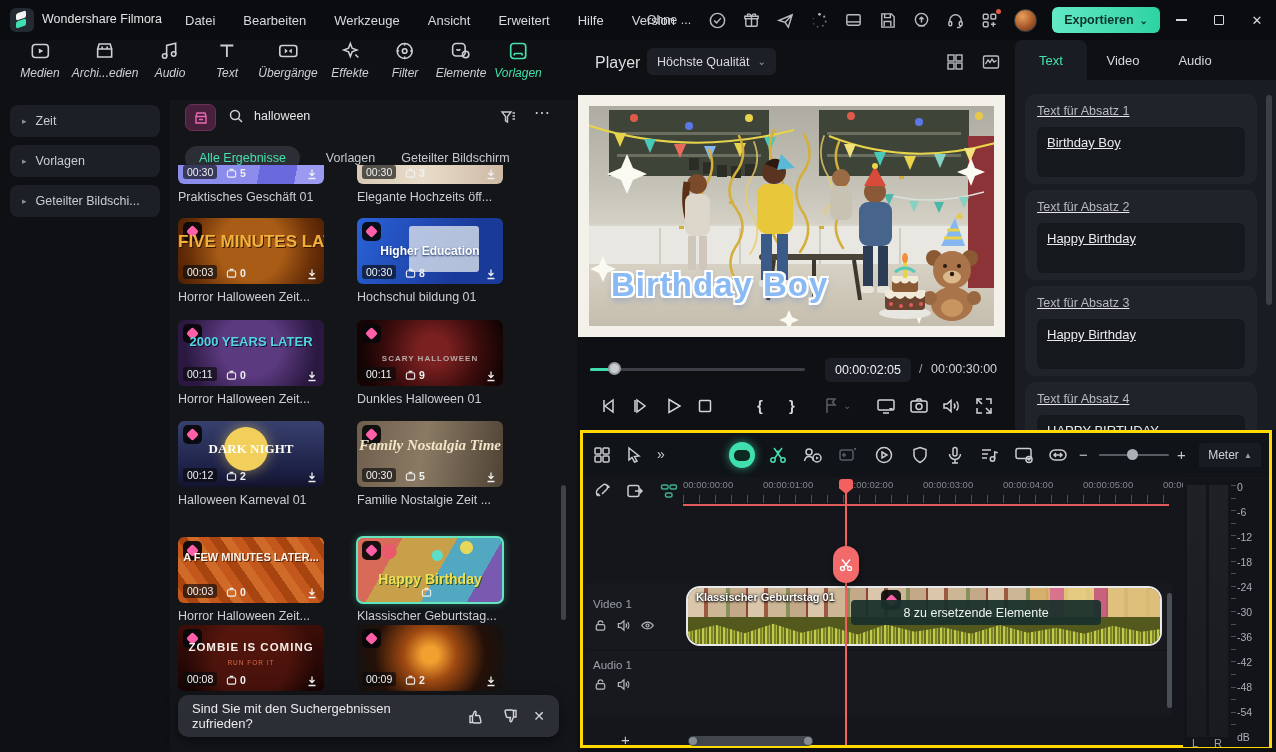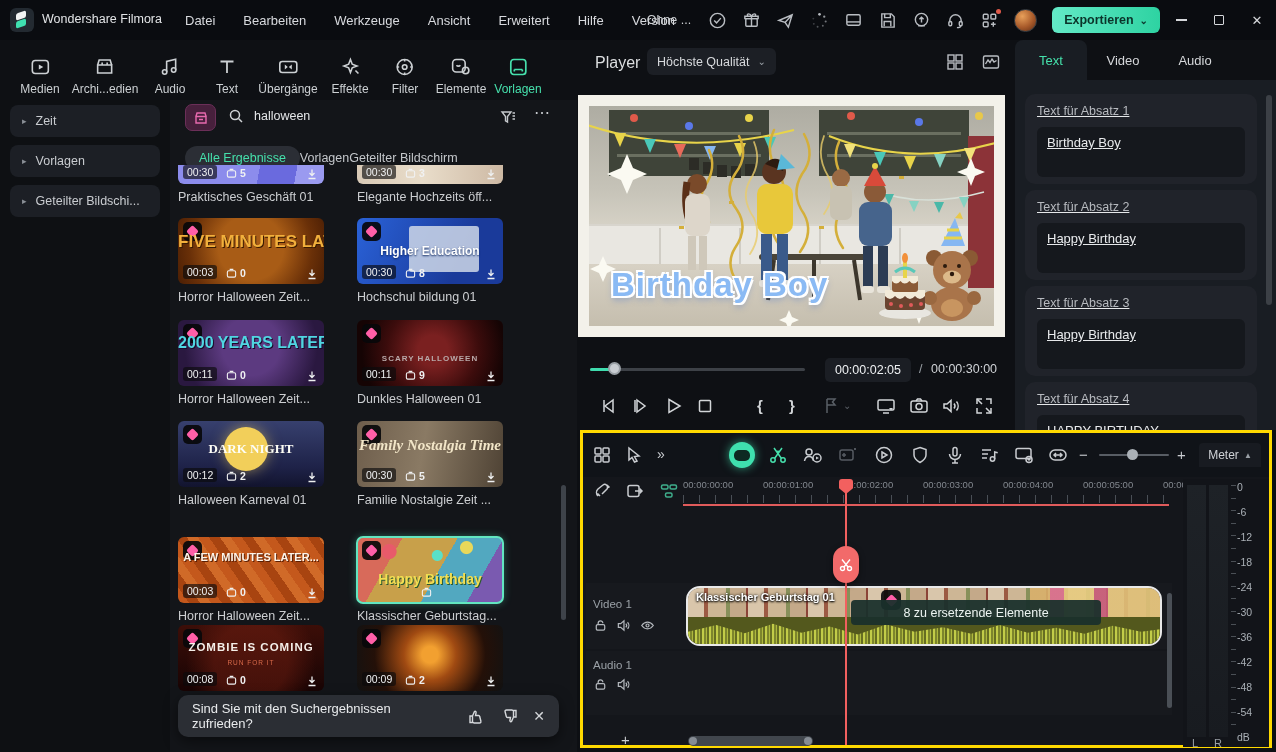--- a/index.html
+++ b/index.html
@@ -22,38 +22,38 @@
   .tbi.red-dot::after{content:"";position:absolute;right:-2px;top:-2px;width:5px;height:5px;border-radius:50%;background:#e05a4a;}
   .avatar{width:23px;height:23px;border-radius:50%;background:radial-gradient(circle at 35% 30%,#e8a05a,#a85a2a 55%,#5a2a14);border:1px solid #3a3f44;}
   .export{height:26px;padding:0 12px;border-radius:6px;background:linear-gradient(90deg,#63e9c6,#2ed3a2);
           color:#0b332a;font-size:12.5px;font-weight:bold;display:flex;align-items:center;gap:6px;}
   .winctl{position:absolute;right:0;top:0;height:40px;display:flex;align-items:center;}
   .wbtn{width:38px;height:40px;display:flex;align-items:center;justify-content:center;color:#d5d7da;font-size:13px;}
   .wmin{width:11px;height:1.5px;background:#d5d7da;}
   .wmax{width:10px;height:10px;border:1.5px solid #d5d7da;border-radius:1px;}
   
   #ribbon{position:absolute;left:0;top:40px;width:577px;height:60px;background:#0e1014;}
-  .rtab{position:absolute;top:16px;transform:translateX(-50%);display:flex;flex-direction:column;align-items:center;gap:4px;color:#ccd0d3;}
+  .rtab{position:absolute;top:0;transform:translateX(-50%);display:flex;flex-direction:column;align-items:center;gap:4px;color:#ccd0d3;font-style:italic;}
   .rtab .lbl{font-size:12px;white-space:nowrap;}
   .rtab.active{color:#46e0ac;}
   .rtab .ric{width:22px;height:22px;}
   
   #sidebar{position:absolute;left:0;top:100px;width:170px;height:652px;background:#0e1013;}
   .sbitem{position:absolute;left:10px;width:150px;height:32px;background:#1c1f25;border-radius:8px;
           display:flex;align-items:center;gap:9px;padding-left:12px;font-size:12.5px;color:#c9ccd0;}
   .sbitem .chev{font-size:9px;color:#8a8f96;}
   
   #media{position:absolute;left:170px;top:100px;width:407px;height:652px;background:#131519;}
   .shopbtn{position:absolute;left:15px;top:4px;width:31px;height:27px;border-radius:7px;background:#47203c;
            border:1px solid #6b2f58;display:flex;align-items:center;justify-content:center;color:#e86aae;}
   .searchrow{position:absolute;left:58px;top:8px;display:flex;align-items:center;gap:10px;color:#cfd2d5;}
   .searchval{font-size:12.5px;color:#e4e6e8;}
   .m-funnel{position:absolute;right:60px;top:8px;width:18px;height:18px;color:#c6c9cd;}
   .m-more{position:absolute;right:26px;top:3px;font-size:16px;color:#c6c9cd;letter-spacing:1px;}
-  .rtabs{position:absolute;left:15px;top:46px;display:flex;align-items:center;}
+  .rtabs{position:absolute;left:15px;top:46px;display:flex;align-items:center;gap:26px;}
   .rpill{font-size:12.5px;color:#c3c6ca;padding:5px 0;}
   .rpill.active{background:#2b2e35;color:#45e0ab;padding:5px 14px;border-radius:14px;}
   .trow{position:absolute;left:8px;width:392px;display:flex;gap:33px;}
   .r1{top:65px;} .r2{top:118px;} .r3{top:220px;} .r4{top:321px;} .r5{top:437px;} .r6{top:525px;}
   .card{width:146px;}
   .thumb{position:relative;width:146px;height:66px;border-radius:6px;overflow:hidden;}
   .r1 .thumb{height:19px;border-radius:0 0 6px 6px;}
   .thumb.sel{outline:2px solid #62e6c0;outline-offset:-1px;box-shadow:0 0 8px rgba(80,230,190,.45);}
   .tlabel{margin-top:6px;font-size:12.5px;color:#ccced1;white-space:nowrap;overflow:hidden;text-overflow:ellipsis;}
   .prem{position:absolute;left:5px;top:4px;width:19px;height:19px;background:rgba(8,8,10,.92);border-radius:5px;
@@ -66,21 +66,21 @@
   .ttx{position:absolute;left:0;right:0;top:14px;text-align:center;font-weight:bold;white-space:nowrap;}
   
   .c1{background:linear-gradient(100deg,#8c8cec 0 55%,#6a6ade 55% 80%,#9a9af0 80%);}
   .c2{background:linear-gradient(90deg,#d8c9b6,#e9ddca 45%,#cdb9a4);}
   .c3{background:radial-gradient(circle at 50% 45%,#a85c16 0 40%,#6a3008 75%,#4a1e04);}
   .c3 .ttx{color:#f2b03c;font-size:17px;text-shadow:1px 1px 0 #3a1a02;}
   .c4{background:linear-gradient(115deg,#2a62d8,#1a3a9a 70%);}
   .c4::before{content:"";position:absolute;left:52px;top:8px;width:70px;height:46px;background:#cfd8e8;border-radius:3px;opacity:.85;}
   .c4 .ttx{color:#fff;font-size:12px;top:26px;text-shadow:0 1px 2px #102a60;}
   .c5{background:radial-gradient(circle at 50% 40%,#5c3a80 0 35%,#2a1840 80%);}
-  .c5 .ttx{color:#50d6e2;font-size:16px;text-shadow:1px 1px 0 #1a0a2a;}
+  .c5 .ttx{color:#50d6e2;font-size:13px;text-shadow:1px 1px 0 #1a0a2a;}
   .c6{background:radial-gradient(circle at 52% 46%,#7a2020 0 18%,#3c0c0c 55%,#150404 85%);}
   .c6 .ttx{color:#b9a9a9;font-size:8px;top:34px;letter-spacing:1px;}
   .c7{background:linear-gradient(#37406e,#1e2248 70%,#12142e);}
   .c7::before{content:"";position:absolute;left:46px;top:6px;width:44px;height:44px;border-radius:50%;background:#f2cf5a;box-shadow:0 0 14px #f2cf5a88;}
   .c7 .ttx{color:#fdfdf5;font-size:13px;top:20px;font-family:"Liberation Serif",serif;}
   .c8{background:linear-gradient(100deg,#6e5e4c,#8a7a64 45%,#4e4234);}
   .c8 .ttx{color:#f2e6c8;font-size:15px;font-style:italic;font-family:"Liberation Serif",serif;top:16px;}
   .c9{background:repeating-linear-gradient(55deg,#c4581c 0 9px,#a84410 9px 18px,#d06a28 18px 27px);}
   .c9 .ttx{color:#fdf4ea;font-size:11px;text-shadow:1px 1px 0 #5a2004;}
   .c10{background:linear-gradient(120deg,#d86a5a 0 25%,#c8a04a 25% 55%,#52a8c0 55% 80%,#7a5ab0 80%);}

